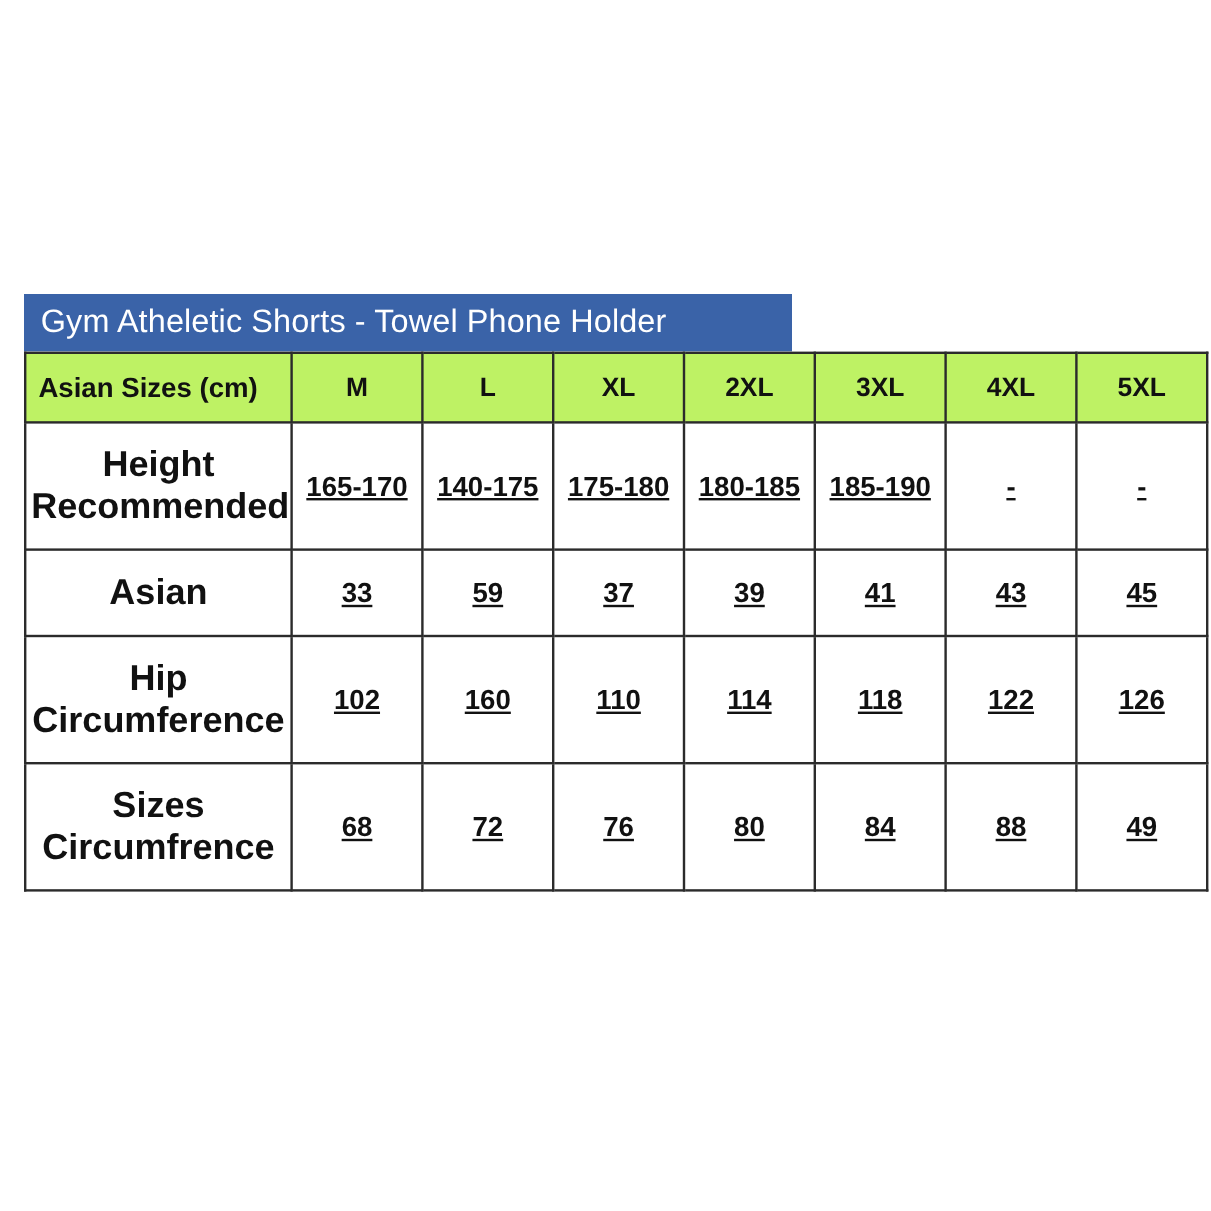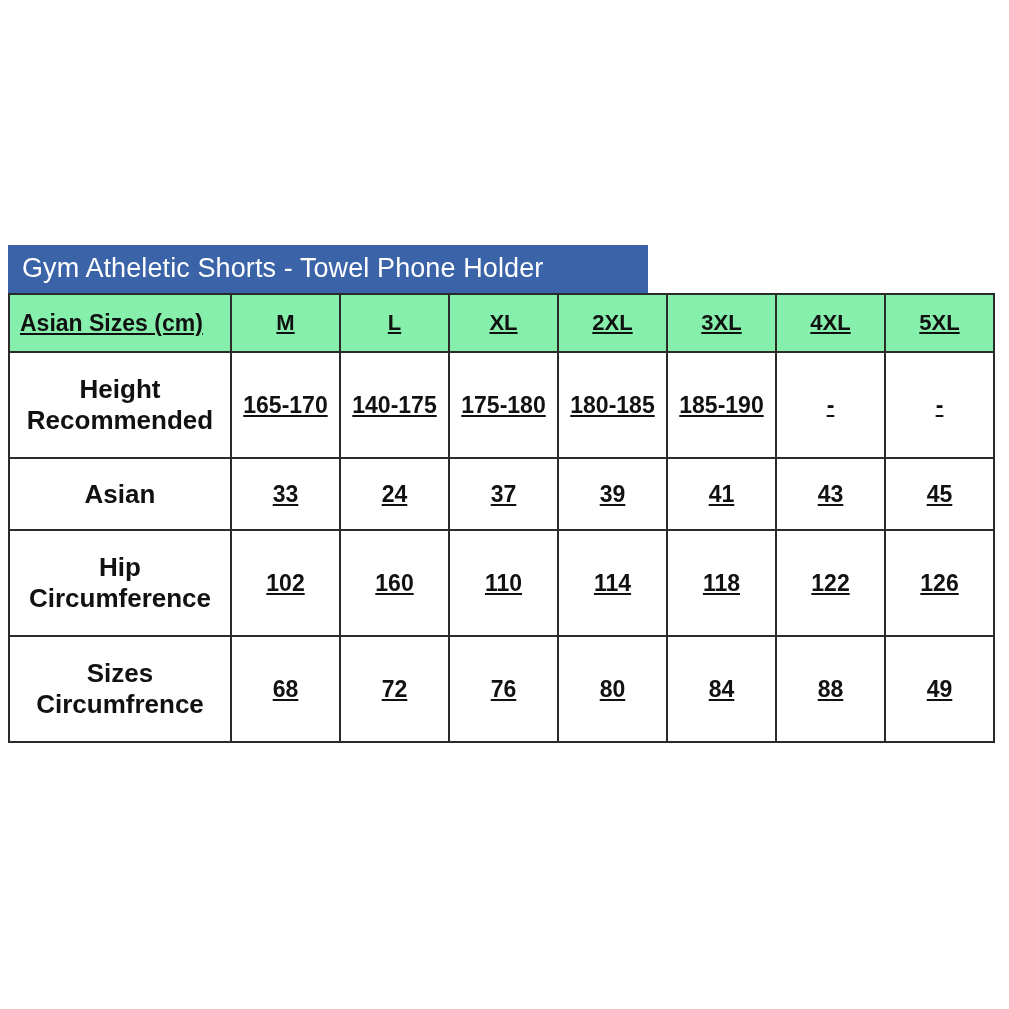--- a/index.html
+++ b/index.html
@@ -9,21 +9,21 @@
   }
   body {
     width: 1009px;
     height: 1009px;
     font-family: "Liberation Sans", sans-serif;
     position: relative;
     overflow: hidden;
   }
   #chart-wrap {
     position: absolute;
-    left: 8px;
+    left: 20px;
     top: 245px;
     width: 986px;
   }
   .title-bar {
     background: #3a63a8;
     color: #ffffff;
     font-size: 27px;
     line-height: 1;
     padding: 10px 12px 11px 14px;
     width: 640px;
@@ -40,33 +40,32 @@
   table.size-table td, table.size-table th {
     border: 2px solid #2b2b2b;
     text-align: center;
     vertical-align: middle;
     font-weight: bold;
     color: #111111;
     font-size: 22px;
     padding: 4px 2px;
   }
   thead th {
-    background: #86efac;
+    background: #bef264;
     color: #ffffff;
     height: 48px;
     font-size: 22px;
-    text-decoration: underline;
   }
   thead th.corner {
     text-align: left;
     padding-left: 10px;
     font-size: 23px;
   }
   tbody td.rowlabel {
-    font-size: 26px;
+    font-size: 30px;
     line-height: 1.18;
     padding: 6px 4px;
   }
   tbody td.val {
     font-size: 23px;
     text-decoration: underline;
   }
   tr.tall td { height: 92px; }
   tr.short td { height: 58px; }
   .col-label { width: 222px; }
@@ -116,21 +115,21 @@
         <td class="val">185-190</td>
         <td class="val">-</td>
         <td class="val">-</td>
       </tr>
 
       <tr class="short">
         <td class="rowlabel">
           <div>Asian</div>
         </td>
         <td class="val">33</td>
-        <td class="val">24</td>
+        <td class="val">59</td>
         <td class="val">37</td>
         <td class="val">39</td>
         <td class="val">41</td>
         <td class="val">43</td>
         <td class="val">45</td>
       </tr>
 
       <tr class="tall">
         <td class="rowlabel">
           <div>Hip</div>

